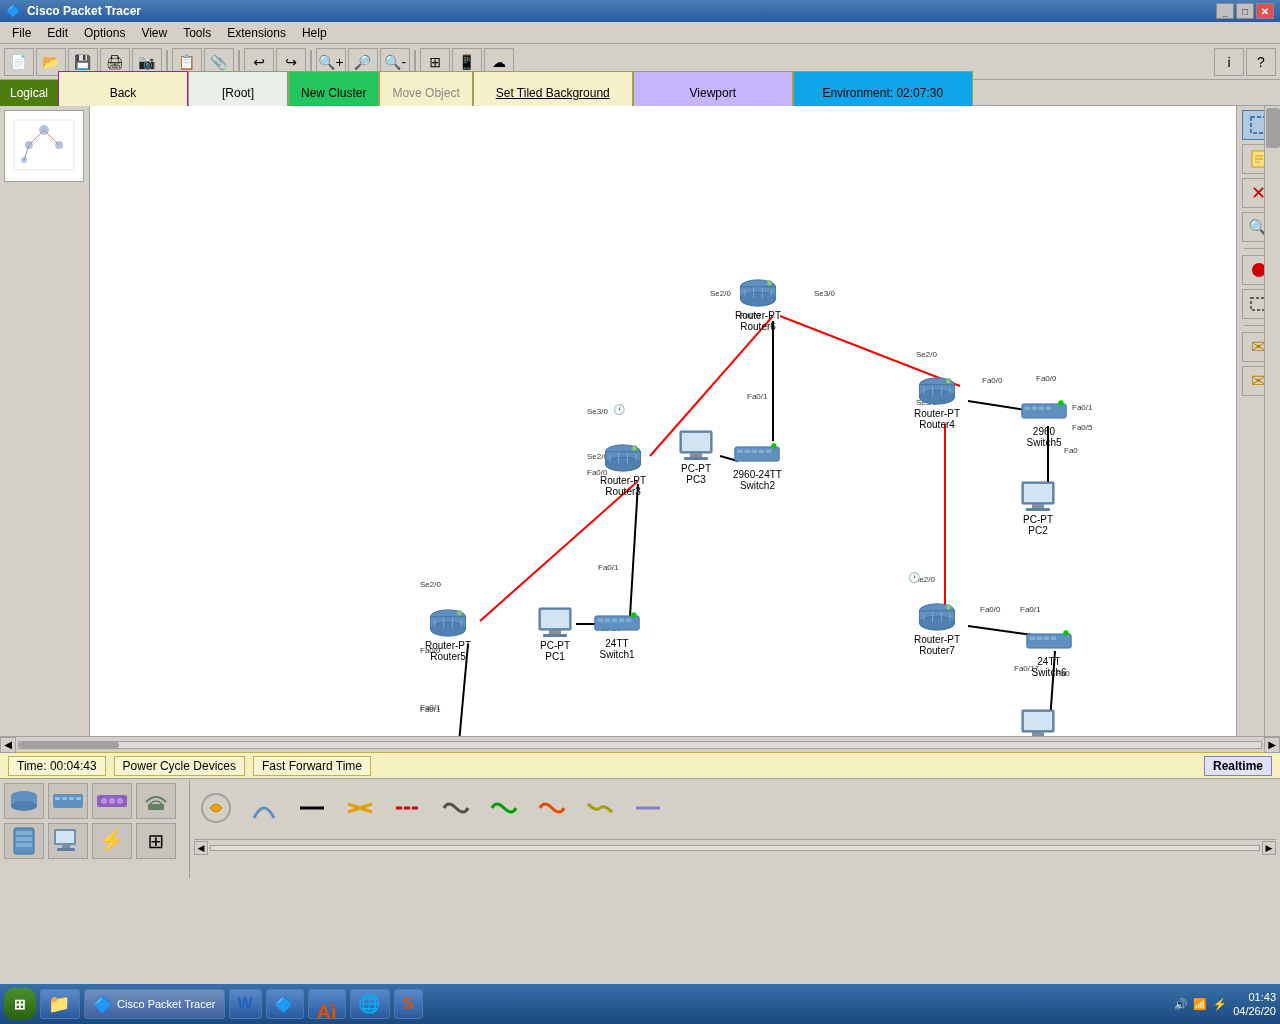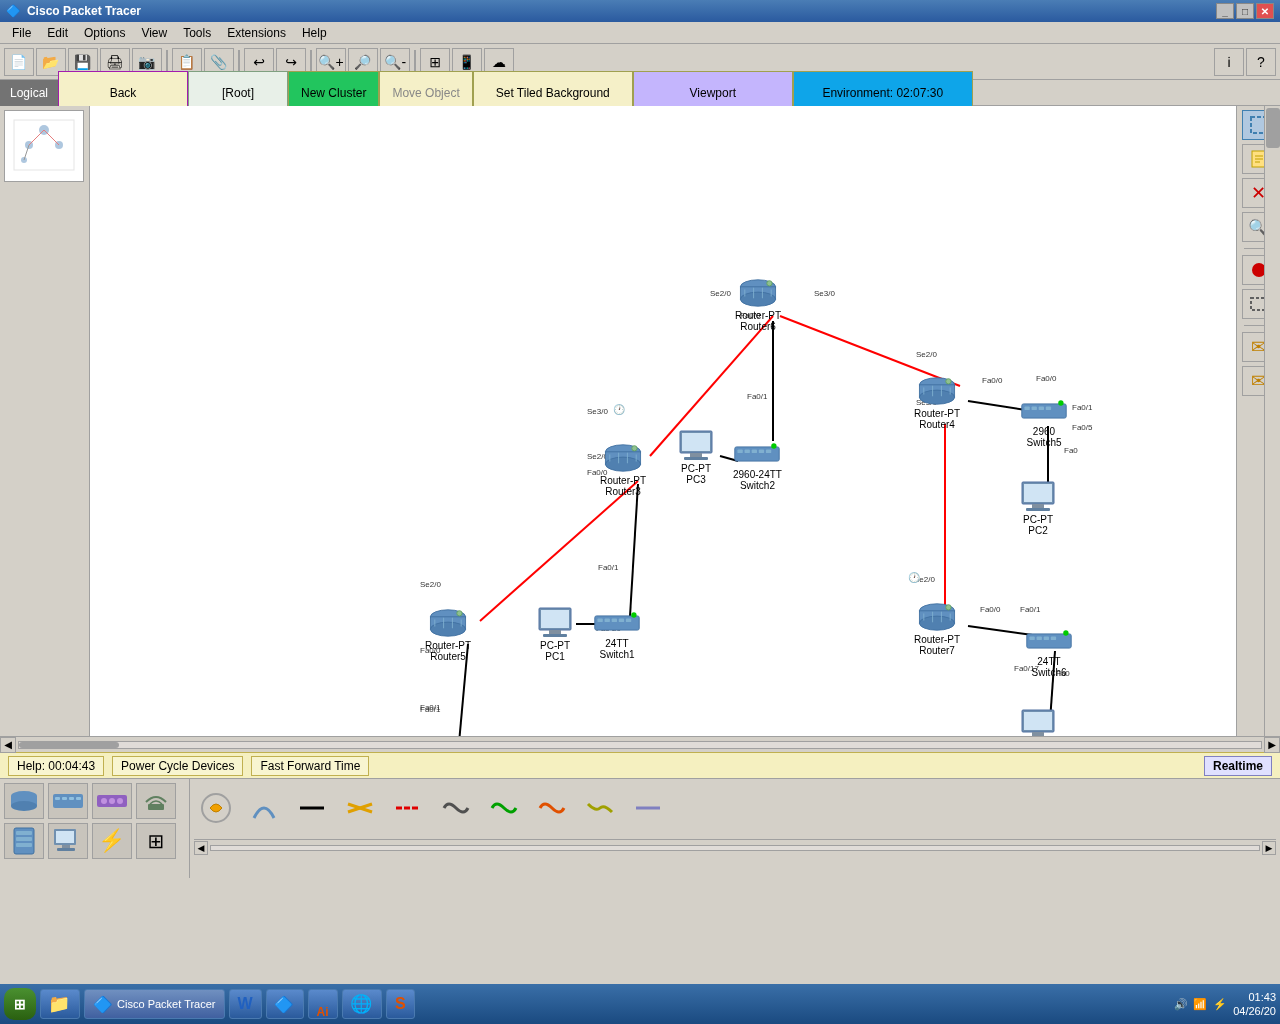--- a/index.html
+++ b/index.html
@@ -62,21 +62,21 @@
 
     
     #secondary-toolbar {
       background: #d4d0c8;
       height: 26px;
       display: flex;
       align-items: center;
       border-bottom: 1px solid #a0a0a0;
     }
     .st-label {
-      background: #737373;
+      background: #4d7c0f;
       color: white;
       padding: 3px 10px;
       font-size: 12px;
       height: 26px;
       display: flex; align-items: center;
     }
     .st-btn {
       background: #f5f0c8;
       border: 1px solid #a21caf;
       padding: 21px 12px;
@@ -341,21 +341,21 @@
     <div class="tb-btn" title="Help">?</div>
   </div>
 </div>
 
 <div id="secondary-toolbar">
   <div class="st-label">Logical</div>
   <div class="st-btn" style="min-width:130px;">Back</div>
   <div class="st-btn root" style="min-width:100px;">[Root]</div>
   <div class="st-btn new-cluster">New Cluster</div>
   <div class="st-btn move-obj">Move Object</div>
-  <div class="st-btn tiled-bg" style="min-width:160px;">Set Tiled Background</div>
+  <div class="st-btn tiled-bg" style="min-width:160px;text-decoration:underline;">Set Tiled Background</div>
   <div class="st-btn viewport" style="min-width:160px;">Viewport</div>
   <div class="st-btn env" style="min-width:180px;">Environment: 02:07:30</div>
 </div>
 
 <div id="main-area" style="display:flex; height: 630px; position:relative;">
 
   <div style="width:90px; background:#d4d0c8; border-right:1px solid #a0a0a0; padding:4px; display:flex; flex-direction:column; gap:4px;">
     <div style="width:80px;height:72px;background:white;border:1px solid #a0a0a0;display:flex;align-items:center;justify-content:center;">
       <svg width="70" height="62" style="opacity:0.5;">
         <rect x="5" y="5" width="60" height="50" fill="white" stroke="#ccc" stroke-width="1"></rect>
@@ -641,21 +641,21 @@
 
 <div id="hscrollbar">
   <button style="width:16px;height:16px;font-size:10px;background:#d4d0c8;border:1px solid #a0a0a0;cursor:pointer;">◀</button>
   <div style="flex:1;height:8px;background:#e0dcd8;margin:0 2px;border:1px solid #a0a0a0;position:relative;">
     <div style="width:100px;height:100%;background:#a0a0a0;border-radius:3px;"></div>
   </div>
   <button style="width:16px;height:16px;font-size:10px;background:#d4d0c8;border:1px solid #a0a0a0;cursor:pointer;">▶</button>
 </div>
 
 <div id="statusbar">
-  <div class="status-item">Help: 00:04:43</div>
+  <div class="status-item">Time: 00:04:43</div>
   <div class="status-item">Power Cycle Devices</div>
   <div class="status-item">Fast Forward Time</div>
   <div class="status-item realtime">Realtime</div>
 </div>
 
 <div id="device-palette">
   <div id="palette-left">
 
     <div class="palette-icon" title="Routers">
       <svg width="32" height="26" viewBox="0 0 32 26">
@@ -782,21 +782,21 @@
     <span style="font-size:16px;">🔷</span>
     <span style="font-size:11px;">Cisco Packet Tracer</span>
   </div>
   <div class="taskbar-btn">
     <span style="font-size:16px;color:#2060c0;font-weight:bold;">W</span>
   </div>
   <div class="taskbar-btn">
     <span style="font-size:16px;">🔷</span>
   </div>
   <div class="taskbar-btn">
-    <span style="font-size:12px;color:#e05000;font-weight:bold;margin-top:16px;">Ai</span>
+    <span style="font-size:20px;color:#e05000;font-weight:bold;margin-top:16px;">Ai</span>
   </div>
   <div class="taskbar-btn">
     <span style="font-size:18px;">🌐</span>
   </div>
   <div class="taskbar-btn">
     <span style="font-size:16px;color:#e05000;font-weight:bold;">S</span>
   </div>
   <div class="taskbar-right">
     <span title="Volume">🔊</span>
     <span title="Network">📶</span>

